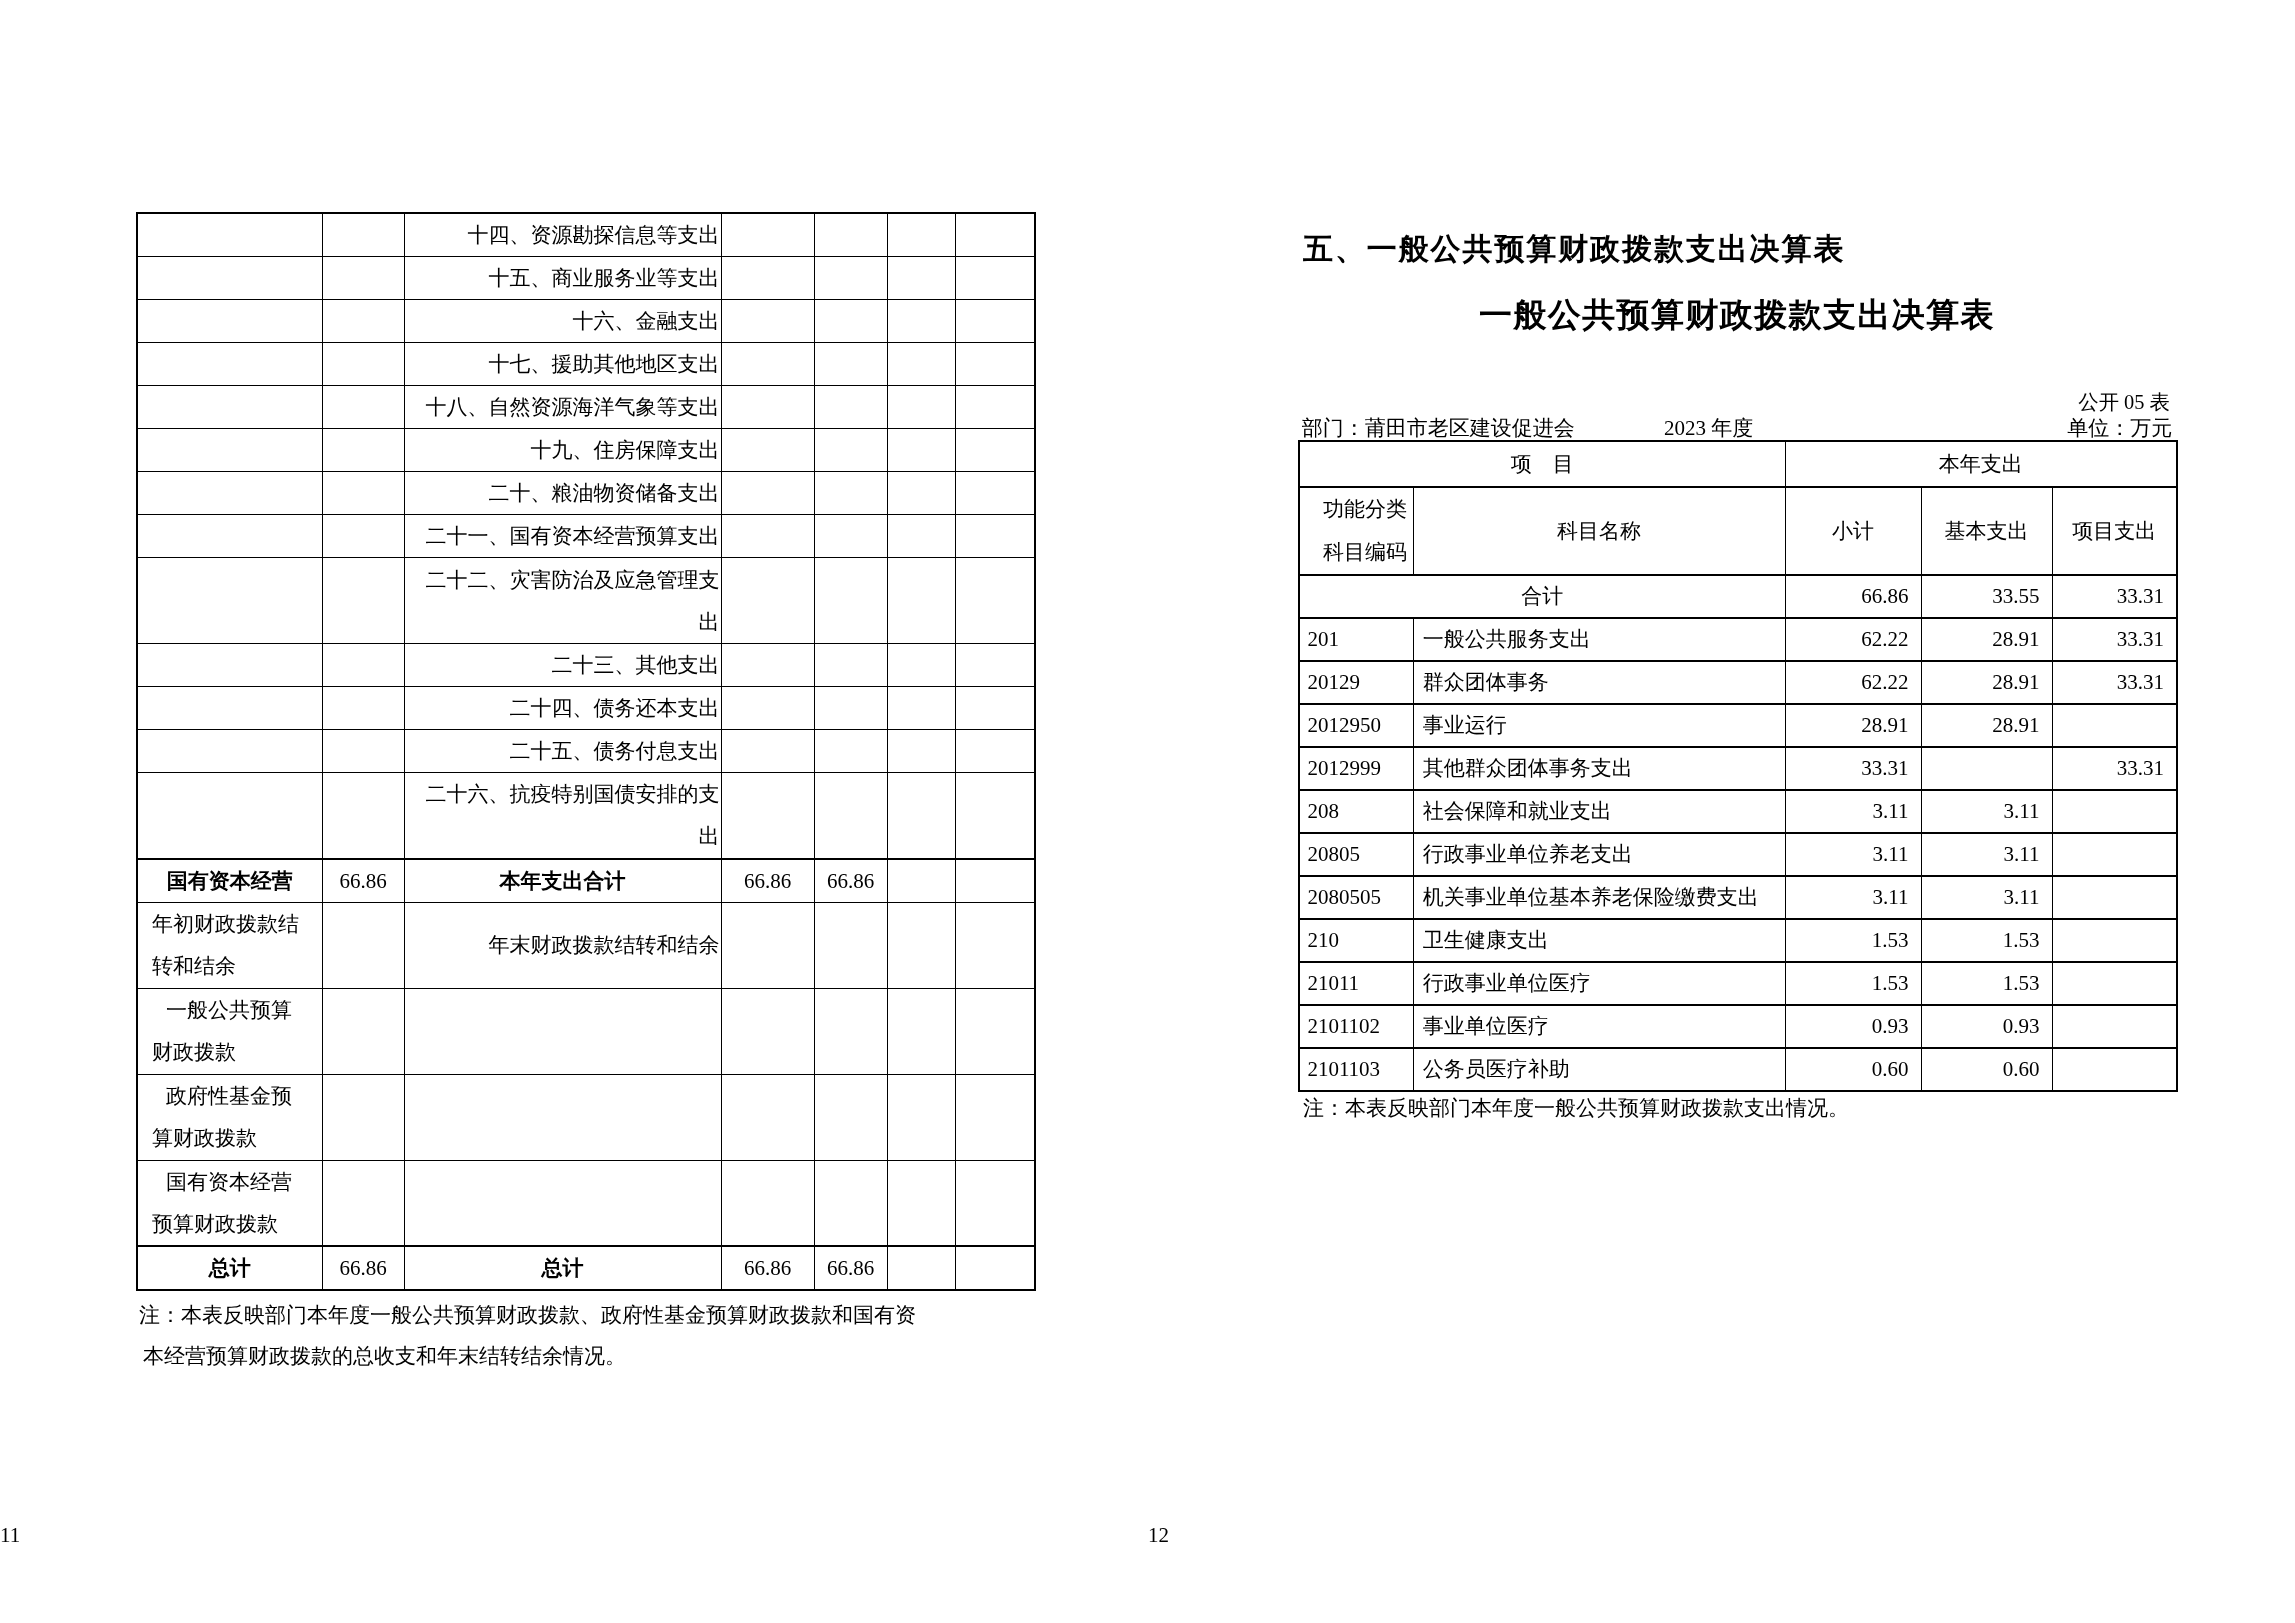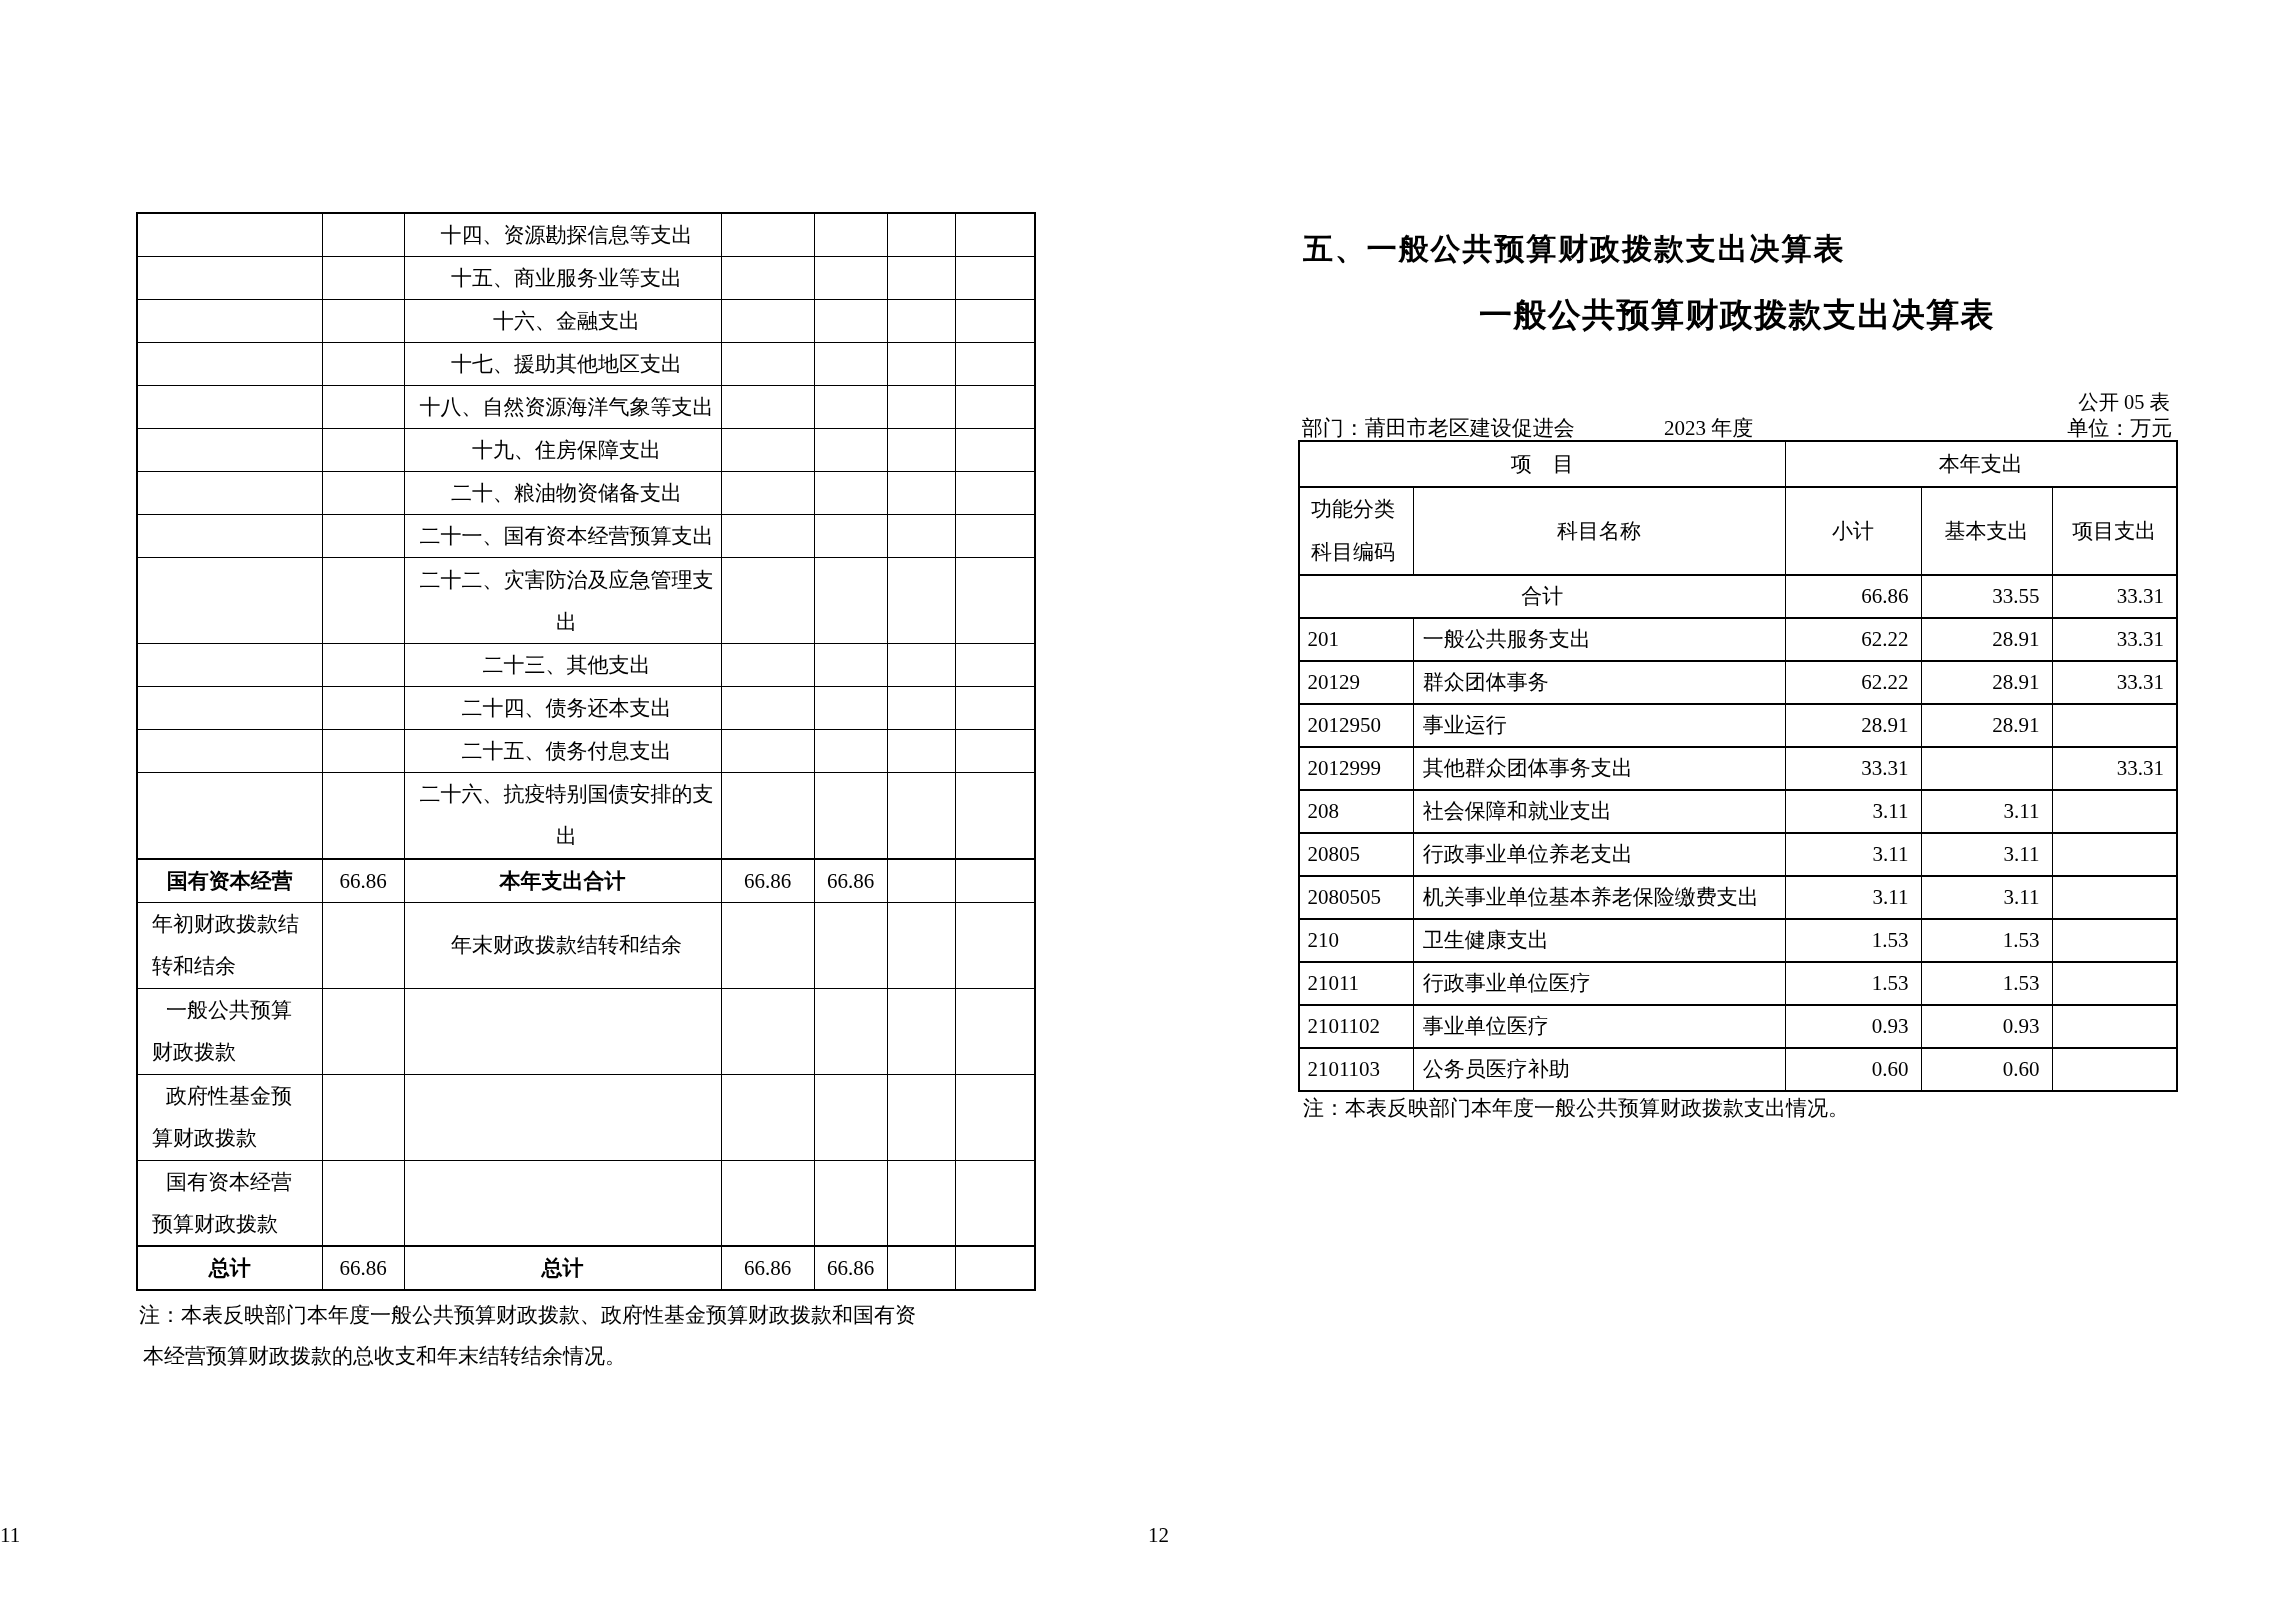--- a/index.html
+++ b/index.html
@@ -9,33 +9,33 @@
   
   table{border-collapse:collapse;table-layout:fixed;position:absolute;background:#fff;}
   td{border:1.4px solid #000;vertical-align:middle;text-align:center;
      font-size:21px;line-height:42px;white-space:pre-line;overflow:hidden;padding:0;}
 
   
   .lt{left:136px;top:212px;width:898px;border:2.8px solid #000;}
   .lt tr.r1{height:43px;}
   .lt tr.r2{height:86px;}
   .lt td.a{text-align:left;padding-left:14px;padding-right:2.8px;}
-  .lt td.x{text-align:center;padding-left:9px;padding-right:0.9px;margin-top:16px;}
+  .lt td.x{text-align:right;padding-left:9px;padding-right:0.9px;margin-top:16px;}
   .lt tr.ind td.a{text-indent:14px;}
   .lt tr.sum td{text-align:center;padding:0;border-top-width:2.8px;}
   .lt td.b{font-weight:bold;}
 
   
   .rt{left:1298px;top:440px;width:878px;border:2.8px solid #000;}
   .rt td{border-width:2.3px 1.4px;line-height:41px;}
   .rt tr.h1r{height:46px;}
   .rt tr.h2r{height:86px;}
   .rt tr.h2r td{line-height:43px;}
   .rt tr.dr{height:42px;}
-  .rt td.hcode{text-align:left;padding-left:11px;}
+  .rt td.hcode{text-align:left;padding-left:23px;}
   .rt td.code{text-align:left;padding-left:7.4px;}
   .rt td.name{text-align:left;padding-left:9.3px;}
   .rt td.num{text-align:right;padding-right:12px;}
   .rt td.c{text-align:center;margin-top:44px;}
 
   
   .note-left{position:absolute;left:139px;top:1295px;width:856px;
              font-size:21px;line-height:41px;}
   .note-left .nl2{margin-left:4px;}
   .pgnum{position:absolute;top:1525px;width:1148px;text-align:left;font-size:21px;line-height:1;}

